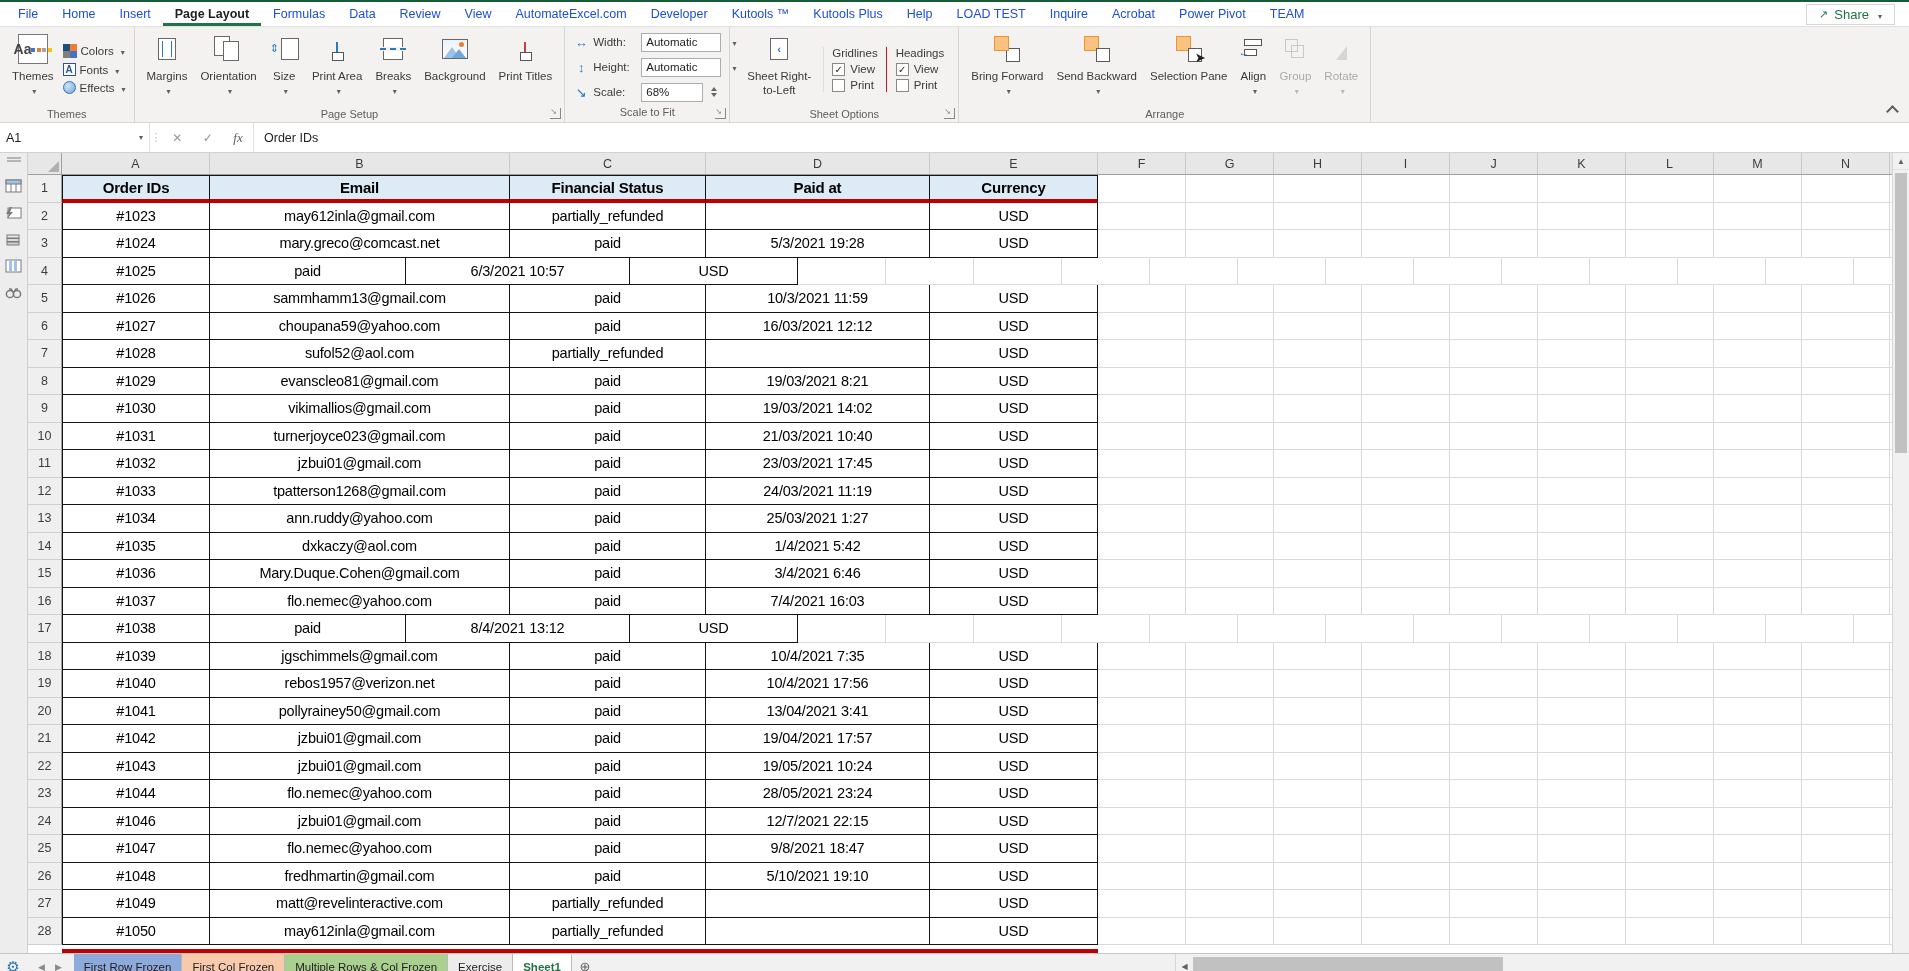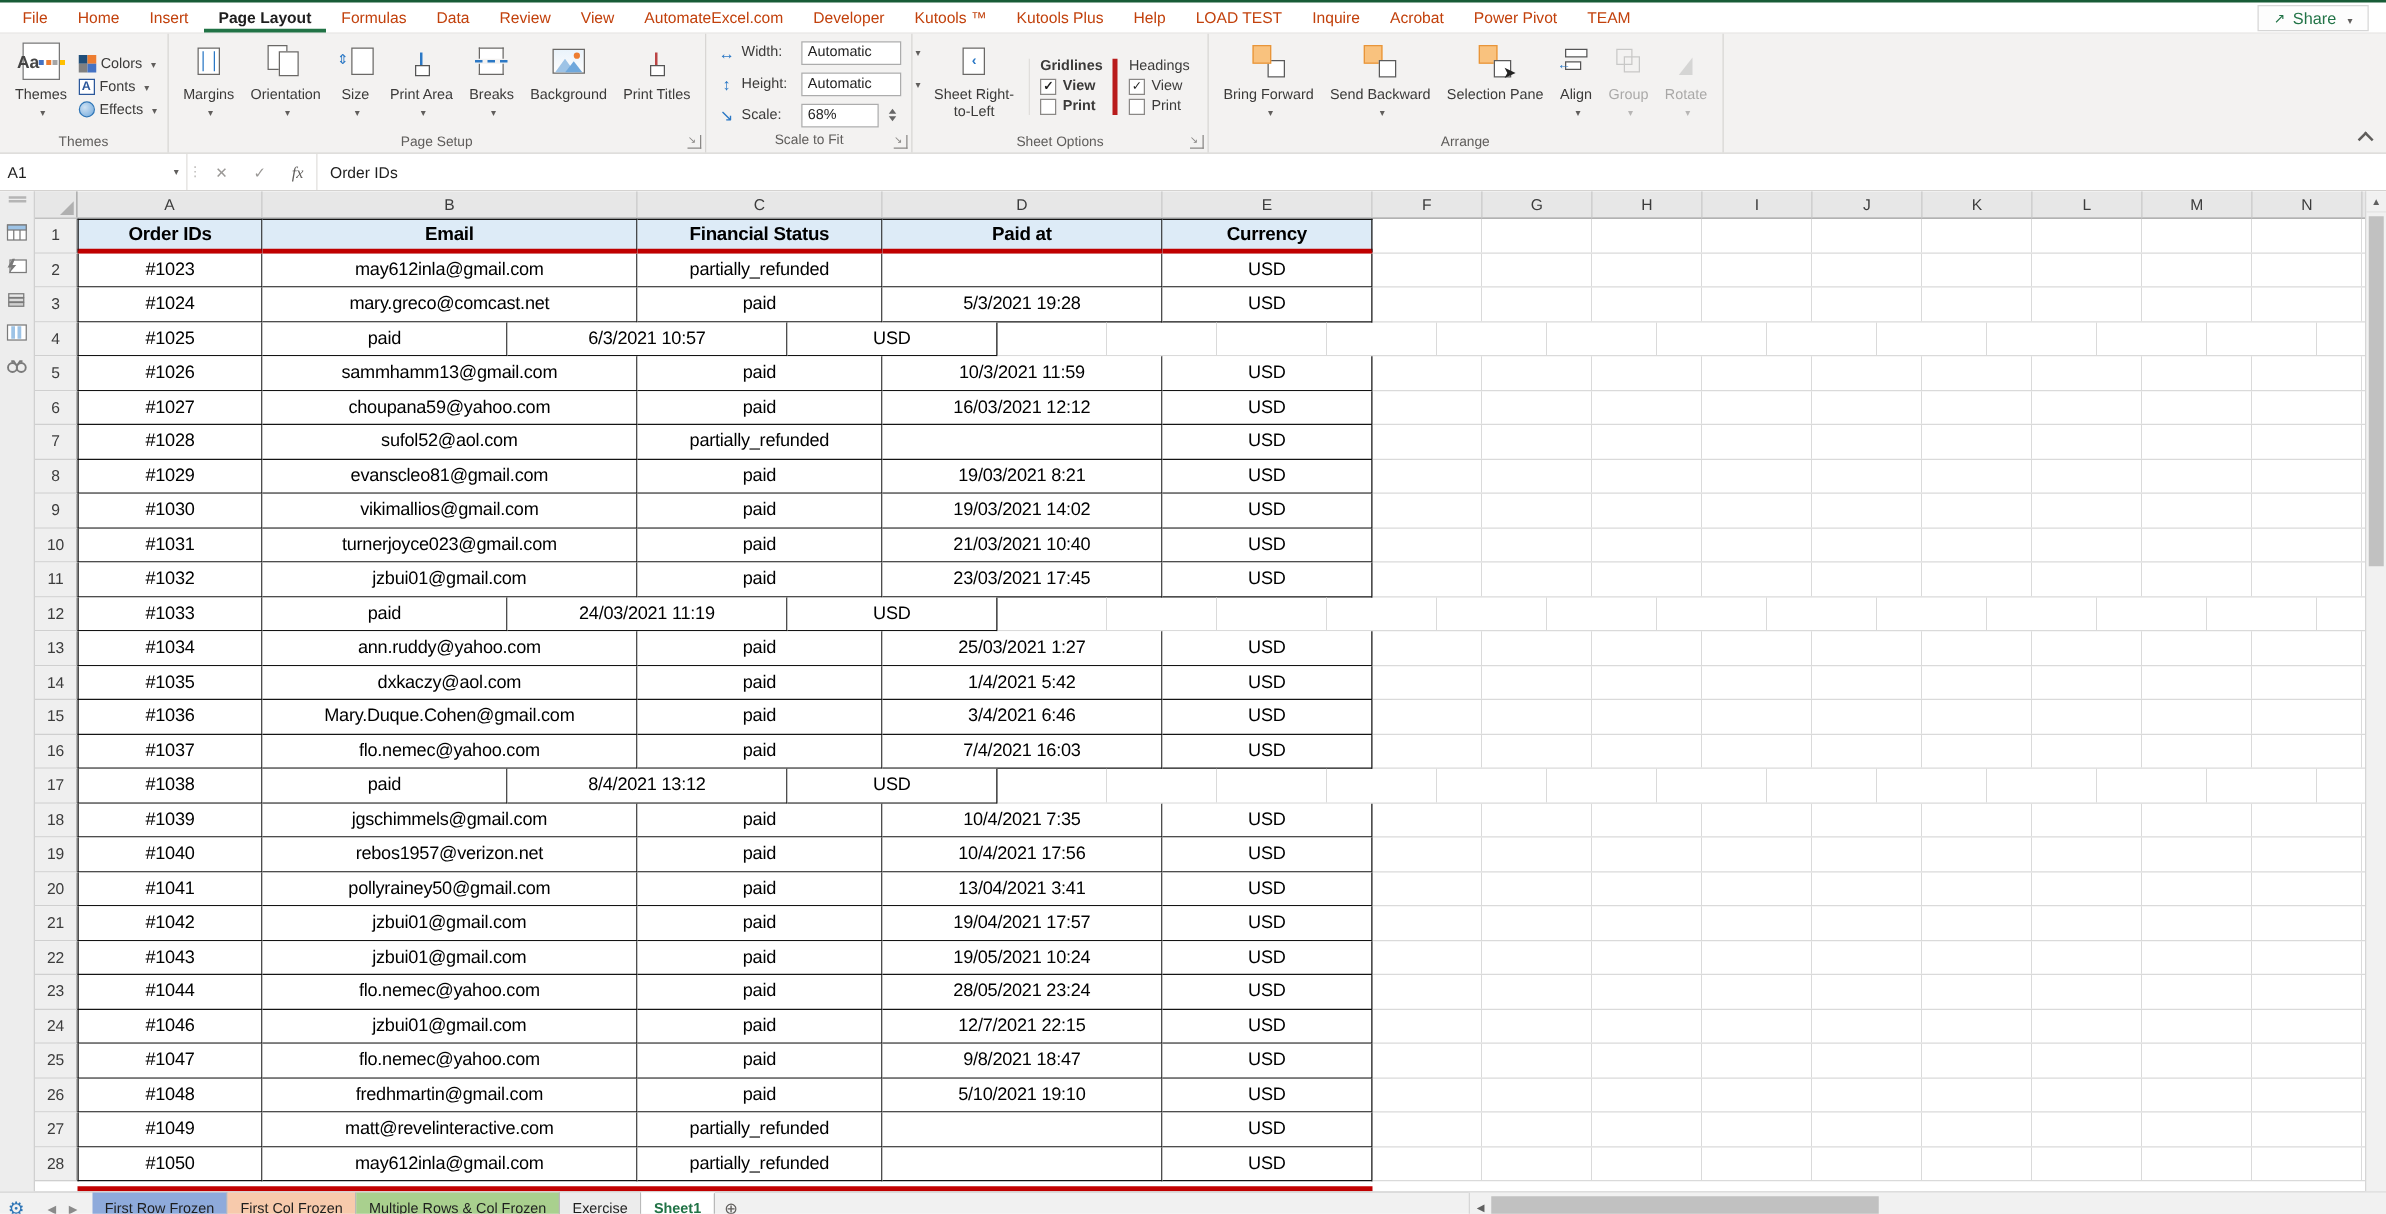--- a/index.html
+++ b/index.html
@@ -3,21 +3,21 @@
 <meta charset="utf-8">
 <style>
   * { box-sizing: border-box; margin:0; padding:0; }
   html,body { width:1909px; height:971px; overflow:hidden; background:#fff;
               font-family:"Liberation Sans", sans-serif; }
 
   
   .menubar { height:27px; background:#fff; border-top:2px solid #185C37;
              border-bottom:1px solid #e3e1df; display:flex; align-items:stretch; padding-left:6px; }
   .menu-tabs { display:flex; align-items:stretch; }
-  .menu-tab { padding:0 12px; font-size:12.5px; color:#c2410c; display:flex; align-items:center; cursor:default; white-space:nowrap; }
+  .menu-tab { padding:0 12px; font-size:12.5px; color:#1d4ed8; display:flex; align-items:center; cursor:default; white-space:nowrap; }
   .menu-tab.active { font-weight:bold; color:#1e1e1e; box-shadow: inset 0 -3px 0 #217346; }
   .share-btn { margin-left:auto; margin-right:14px; align-self:center; display:flex; align-items:center; gap:6px;
                border:1px solid #d6d6d6; background:#fdfdfd; padding:2px 12px; color:#217346; font-size:13px; }
   .share-box-icon { display:inline-block; font-size:11px; color:#217346; }
   .chev::after { content:"▾"; font-size:8px; color:#605e5c; margin-left:3px; }
 
   
   .ribbon { height:96px; background:#f3f2f1; border-bottom:1px solid #d8d6d4; display:flex; position:relative; }
   .rgroup { display:flex; flex-direction:column; border-right:1px solid #d8d6d4; position:relative; }
   .rgroup-content { flex:1; display:flex; align-items:center; padding:3px 6px 0 6px; gap:1px; }
@@ -299,21 +299,21 @@
   </div>
 
   <div class="rgroup">
     <div class="rgroup-content">
       <div class="rbtn-big" style="width:86px">
         <span class="icn">
           <span class="pg" style="display:flex;align-items:center;justify-content:center;color:#2b78c5;font-weight:bold;">‹</span>
         </span>
         <span>Sheet Right-to-Left</span>
       </div>
-      <div class="opt-col" style="border-left:1px solid #e0dedc;border-right:4px solid #b91c1c;font-weight:bold;">
+      <div class="opt-col" style="border-left:1px solid #e0dedc;border-right:1px solid #b91c1c;">
         <span class="title">Gridlines</span>
         <span class="opt-row">
           <span class="cb">✓</span>
           <span>View</span>
         </span>
         <span class="opt-row">
           <span class="cb"></span>
           <span>Print</span>
         </span>
       </div>
@@ -575,20 +575,21 @@
     <div class="cell w-b c-email">jzbui01@gmail.com</div>
     <div class="cell w-c c-status">paid</div>
     <div class="cell w-d c-paid">23/03/2021 17:45</div>
     <div class="cell w-e c-cur">USD</div>
     <div class="empty-cells"></div>
   </div>
 
   <div class="grid-row">
     <div class="rownum c-n">12</div>
     <div class="cell w-a c-id">#1033</div>
+    <div class="cell w-b c-email">tpatterson1268@gmail.com</div>
     <div class="cell w-c c-status">paid</div>
     <div class="cell w-d c-paid">24/03/2021 11:19</div>
     <div class="cell w-e c-cur">USD</div>
     <div class="empty-cells"></div>
   </div>
 
   <div class="grid-row">
     <div class="rownum c-n">13</div>
     <div class="cell w-a c-id">#1034</div>
     <div class="cell w-b c-email">ann.ruddy@yahoo.com</div>

